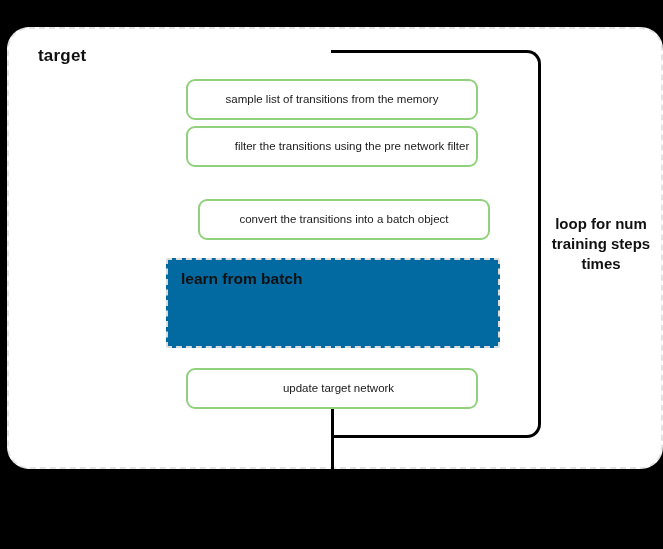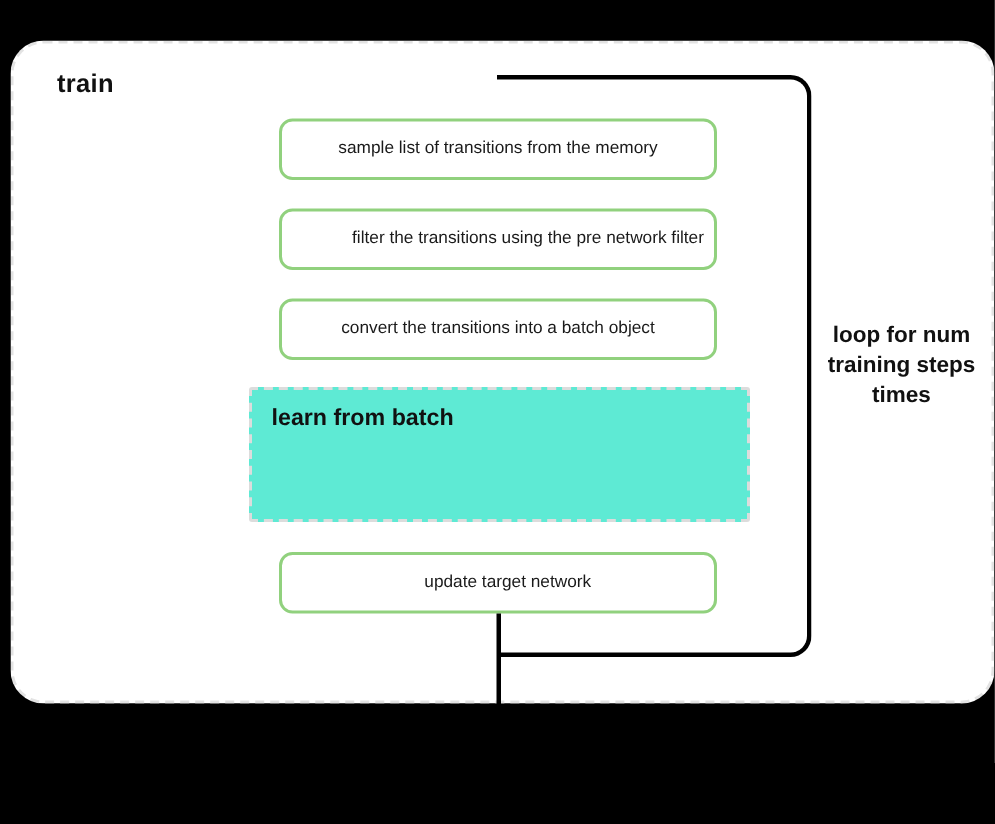--- a/index.html
+++ b/index.html
@@ -55,33 +55,33 @@
     justify-content: center;
   }
   .step .step-label {
     font-size: 11.5px;
     color: #1a1a1a;
     line-height: 1.2;
     text-align: right;
     white-space: nowrap;
   }
   #step-sample  { top: 79px;  }
-  #step-filter  { top: 139px; padding-left: 40px; }
-  #step-convert { top: 199px; }
+  #step-filter  { top: 126px; padding-left: 40px; }
+  #step-convert { top: 199px; margin-left: 12px; }
   #step-update  { top: 368px; padding-left: 13px; }
 
   
   .subscope {
     position: absolute;
     left: 166px;
     top: 258px;
     width: 334px;
     height: 90px;
     box-sizing: border-box;
-    background: #5eead4;
+    background: #0369a1;
     border: 2px dashed #dcdcdc;
     border-radius: 2px;
   }
   .subscope-title {
     position: absolute;
     left: 13px;
     top: 8px;
     width: 150px;
     font-size: 15.5px;
     font-weight: bold;
@@ -152,21 +152,21 @@
 
 <div id="canvas">
 
   <div class="line" id="entry-line"></div>
   <div id="entry-arrow"></div>
 
   <div class="scope-box"></div>
 
   <div id="loop-path"></div>
 
-  <div class="scope-title">train</div>
+  <div class="scope-title">target</div>
 
   <div class="step" id="step-sample">
     <span class="step-label">sample list of transitions from the memory</span>
   </div>
 
   <div class="step" id="step-filter">
     <span class="step-label">filter the transitions using the pre network filter</span>
   </div>
 
   <div class="step" id="step-convert">

